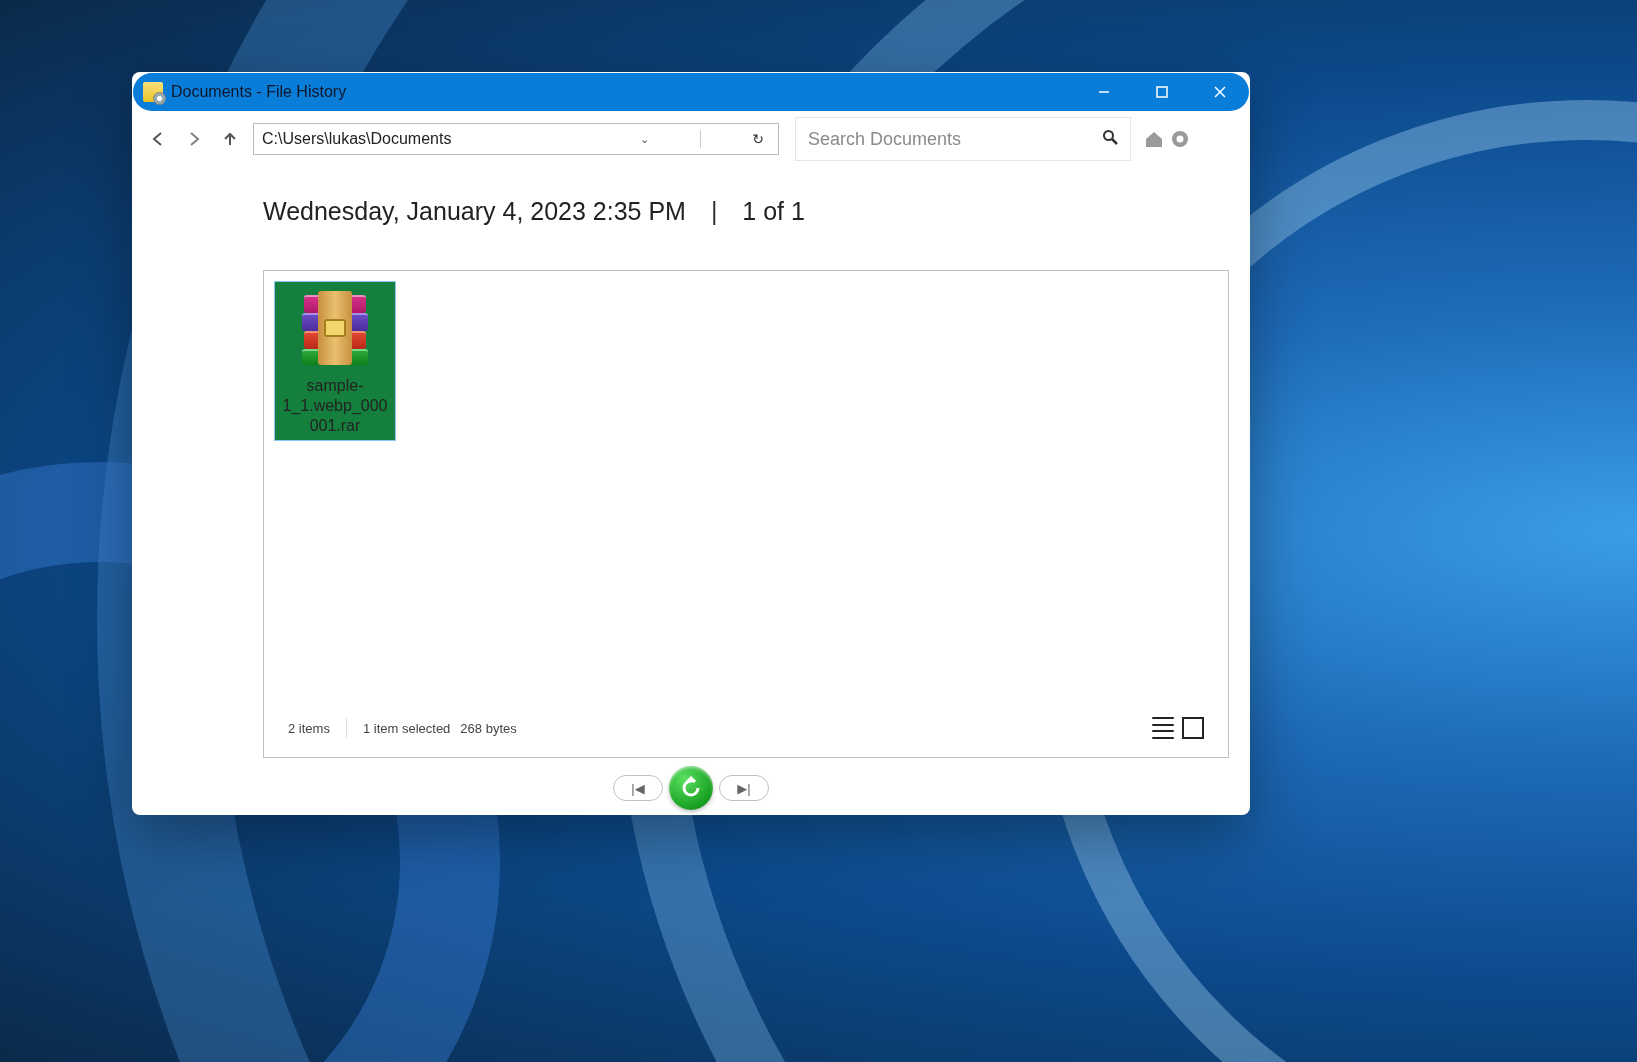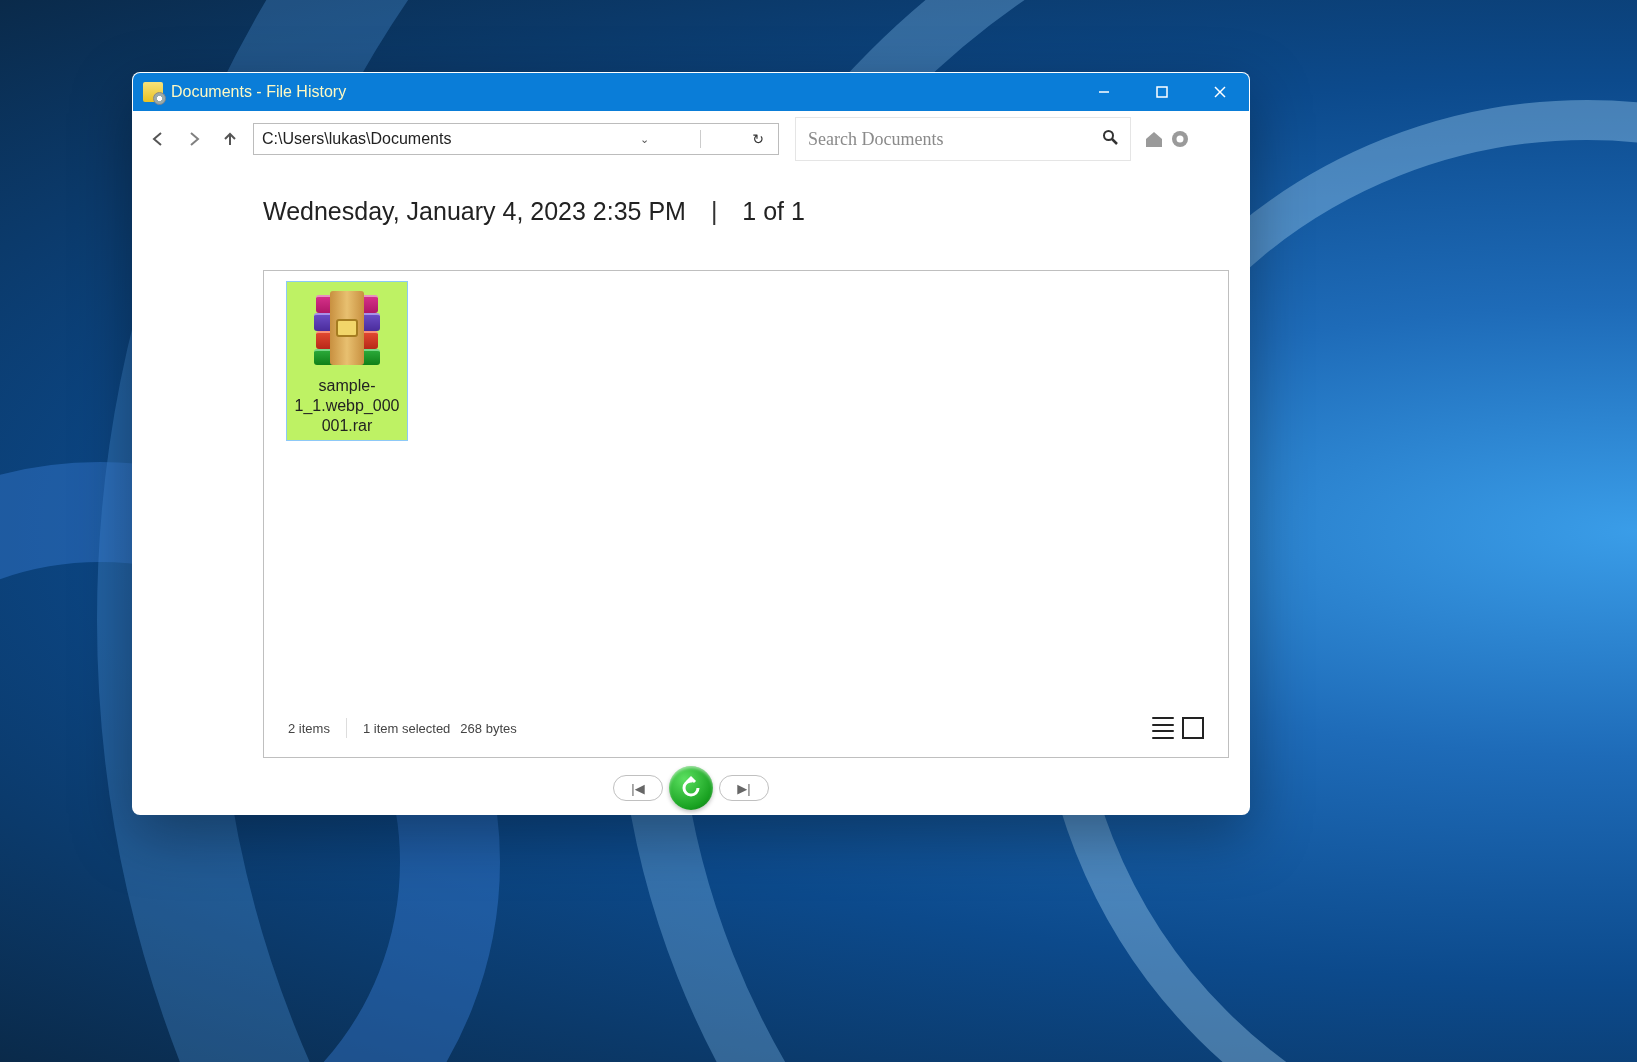--- a/index.html
+++ b/index.html
@@ -33,23 +33,24 @@
       box-shadow: 0 20px 60px rgba(0,0,0,0.35);
       display: flex; flex-direction: column;
       overflow: hidden;
       border: 1px solid rgba(255,255,255,0.3);
     }
 
     .titlebar {
       height: 38px;
       background: #0a7dd8;
       display: flex; align-items: center;
-      color: #fef9c3;
+      color: #0f172a;
       padding: 0 0 0 10px;
       font-size: 16px;
+      border-radius: 19px;
     }
     .titlebar .app-icon {
       width: 20px; height: 20px; margin-right: 8px;
       background: linear-gradient(#f7e27b,#e9c222);
       border-radius: 2px;
       position: relative;
     }
     .titlebar .app-icon::after {
       content:""; position:absolute; right:-3px; bottom:-3px;
       width:11px; height:11px; border-radius:50%;
@@ -88,21 +89,21 @@
 
     .searchbox {
       width: 336px; height: 44px;
       border: 1px solid #e5e5e5;
       display: flex; align-items: center;
       padding: 0 12px;
       margin-left: 10px;
       color:#8a8a8a;
       font-size: 18px;
     }
-    .searchbox .searchph { flex:1;font-family:Liberation Serif, serif; }
+    .searchbox .searchph { flex:1; }
     .searchbox .magnifier { font-size:16px; color:#555; }
 
     .homegear { display:flex; margin-left:4px; }
     .homegear .toolicon { width:26px; height:26px; color:#9a9a9a; display:flex; align-items:center; justify-content:center; }
 
     .content { flex: 1; padding: 30px 20px 8px 130px; display:flex; flex-direction:column; }
     .dateline { font-size: 25px; color:#222; font-weight:400; margin-bottom: 44px; }
     .dateline .sep { margin: 0 18px; color:#333; }
 
     .filepane {
@@ -117,23 +118,22 @@
     .fileitem {
       width: 122px;
       padding: 4px;
       text-align: center;
       font-size: 16px;
       color:#222;
       line-height: 1.25;
       border: 1px solid transparent;
     }
     .fileitem.selected {
-      background: #bef264;
+      background: #15803d;
       border: 1px solid #8dc9f7;
-      margin-left: 12px;
     }
     .fileitem .iconwrap { height: 84px; display:flex; align-items:center; justify-content:center; margin-bottom:6px; }
     .fileitem .label { word-wrap: break-word; }
 
     .rar-icon { width:74px; height:74px; position:relative; }
     .rar-icon .stack { position:absolute; inset:0; }
     .rar-icon .bk1 { position:absolute; left:6px; top:4px; width:62px; height:18px; background:linear-gradient(#d43088,#b01868); border-radius:3px; border-top:2px solid #e890c0;}
     .rar-icon .bk2 { position:absolute; left:4px; top:22px; width:66px; height:18px; background:linear-gradient(#6a4cc4,#4a2c9c); border-radius:3px; border-top:2px solid #a890e8;}
     .rar-icon .bk3 { position:absolute; left:6px; top:40px; width:62px; height:18px; background:linear-gradient(#e04830,#b82818); border-radius:3px; border-top:2px solid #f89078;}
     .rar-icon .bk4 { position:absolute; left:4px; top:58px; width:66px; height:16px; background:linear-gradient(#2aa838,#108018); border-radius:3px; border-top:2px solid #78d888;}

